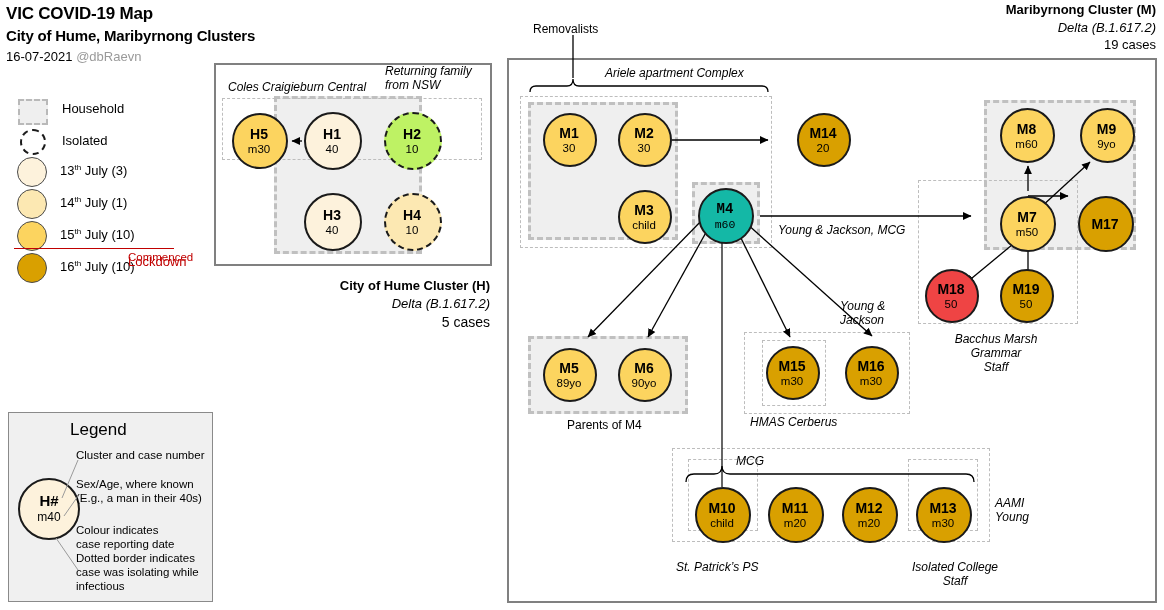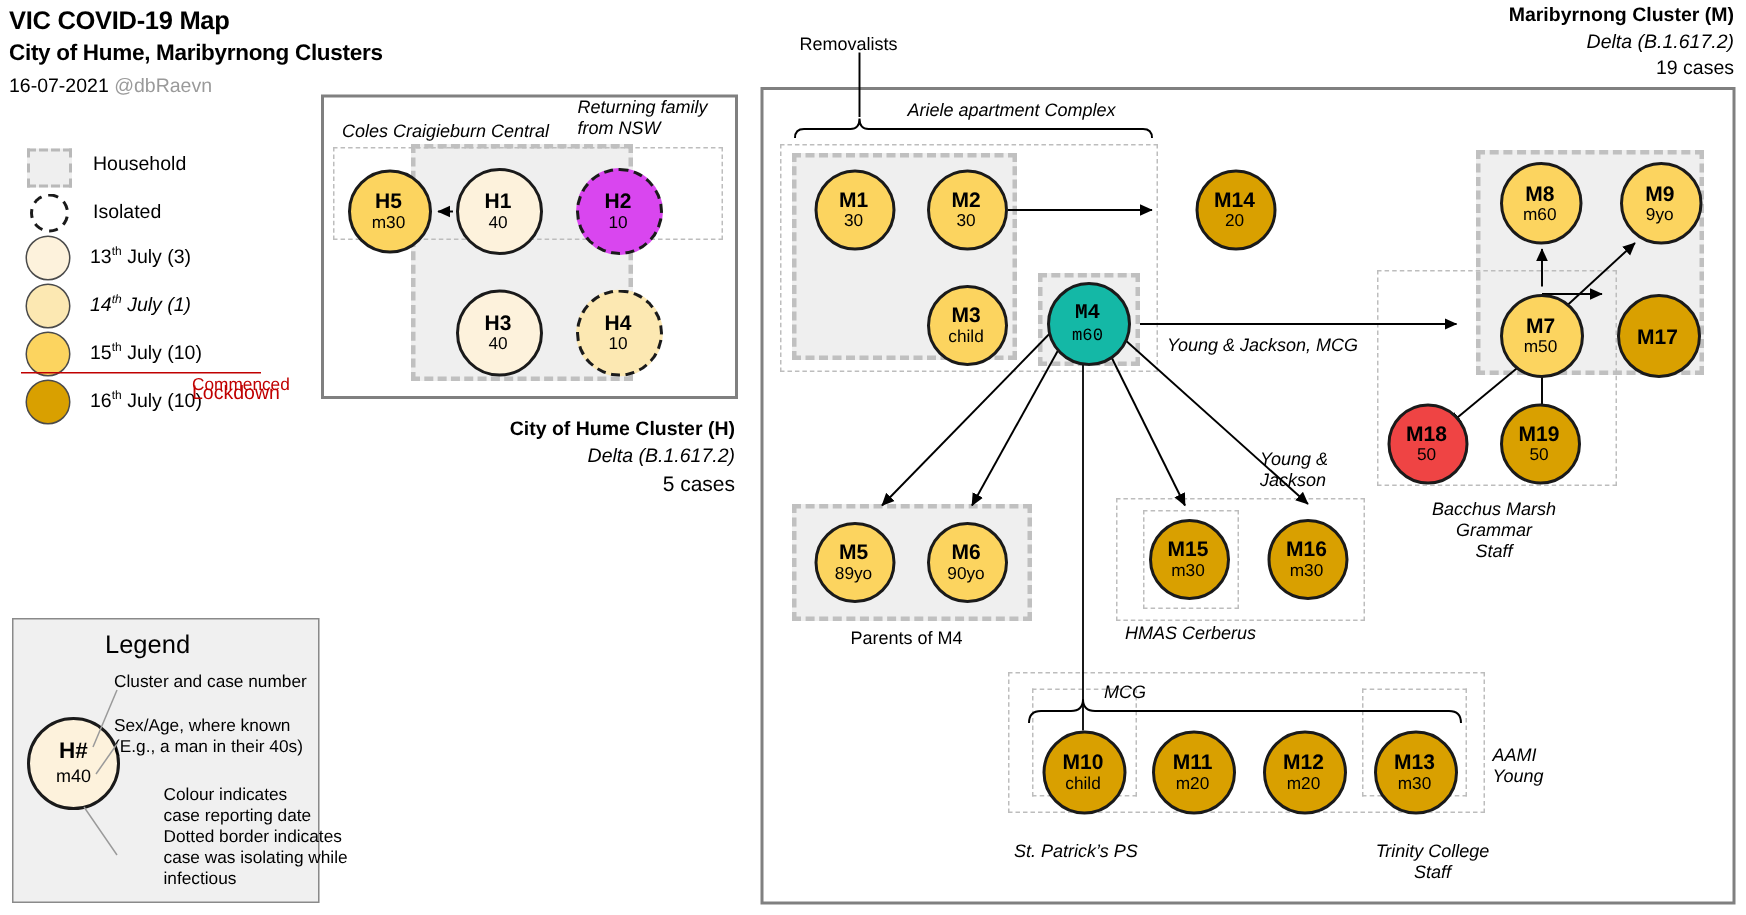--- a/index.html
+++ b/index.html
@@ -23,37 +23,37 @@
                   border:2px dashed #b9b9b9;box-sizing:border-box;}
   #k-household-tx{left:62px;top:101px;}
   #k-iso-c{left:20px;top:129px;width:26px;height:26px;border:2px dashed #1a1a1a;
            border-radius:50%;box-sizing:border-box;background:#fff;}
   #k-iso-tx{left:62px;top:133px;}
 
   .kdot{width:30px;height:30px;border-radius:50%;border:1.6px solid #4a4a4a;
         box-sizing:border-box;left:17px;}
   #kd0{top:157px;} #kd1{top:189px;} #kd2{top:221px;} #kd3{top:253px;}
   .klab{left:60px;font-size:13px;}
-  #kl0{top:163px;} #kl1{top:195px;font-style:italic;} #kl2{top:227px;} #kl3{top:259px;}
+  #kl0{top:163px;} #kl1{top:195px;} #kl2{top:227px;} #kl3{top:259px;}
   sup{font-size:8px;}
 
   #lockline{left:14px;top:248px;width:160px;height:0;border-top:1.5px solid #c00000;}
   #lock1{left:128px;top:254px;font-size:13px;color:#c00000;}
   #lock2{left:128px;top:251px;font-size:11.5px;color:#c00000;}
 
   
   #legendbox{left:8px;top:412px;width:205px;height:190px;background:#f0f0f0;
              border:1.5px solid #8a8a8a;box-sizing:border-box;}
   #legendtitle{left:70px;top:420px;font-size:17px;}
   #legnode{left:18px;top:478px;width:62px;height:62px;border-radius:50%;
            background:#FDF2DC;border:2.5px solid #1a1a1a;box-sizing:border-box;}
   #legnode .n1{font-size:15px;font-weight:bold;text-align:center;margin-top:12px;}
   #legnode .n2{font-size:12px;text-align:center;margin-top:1px;}
   .legtx{left:76px;font-size:11.5px;line-height:14px;}
-  #lt1{top:448px;} #lt2{top:477px;} #lt3{top:523px;margin-left:33px;}
+  #lt1{top:448px;} #lt2{top:477px;} #lt3{top:523px;}
 
   
   #panelH{left:214px;top:63px;width:278px;height:203px;border:2.5px solid #808080;
           box-sizing:border-box;background:#fff;}
   #panelM{left:507px;top:58px;width:650px;height:545px;border:2.5px solid #808080;
           box-sizing:border-box;background:#fff;}
 
   #hcap1{left:300px;top:278px;width:190px;text-align:right;font-size:13px;font-weight:bold;}
   #hcap2{left:300px;top:296px;width:190px;text-align:right;font-size:13px;font-style:italic;}
   #hcap3{left:300px;top:314px;width:190px;text-align:right;font-size:14px;}
@@ -149,21 +149,21 @@
 Jackson</div>
 <div class="lbl up" style="left:567px;top:418px;">Parents of M4</div>
 <div class="lbl" style="left:750px;top:415px;">HMAS Cerberus</div>
 <div class="lbl" style="left:936px;top:332px;width:120px;text-align:center;white-space:pre-line;">Bacchus Marsh
 Grammar
 Staff</div>
 <div class="lbl" style="left:736px;top:454px;">MCG</div>
 <div class="lbl" style="left:995px;top:496px;white-space:pre-line;">AAMI
 Young</div>
 <div class="lbl" style="left:676px;top:560px;">St. Patrick’s PS</div>
-<div class="lbl" style="left:895px;top:560px;width:120px;text-align:center;white-space:pre-line;">Trinity College
+<div class="lbl" style="left:895px;top:560px;width:120px;text-align:center;white-space:pre-line;">Isolated College
 Staff</div>
 
 <svg class="ov">
   <defs>
     <marker id="ah" markerWidth="9" markerHeight="9" refX="8" refY="4.5" orient="auto" markerUnits="userSpaceOnUse">
       <path d="M0,0.6 L8.5,4.5 L0,8.4 z" fill="#000"></path>
     </marker>
   </defs>
   <g stroke="#000" stroke-width="1.3" fill="none" marker-end="url(#ah)">
     <line x1="302" y1="141" x2="292" y2="141"></line>
@@ -201,21 +201,21 @@
         <div class="nid">H5</div>
         <div class="nsub">m30</div>
       </div>
     </div>
     <div class="node" style="left: 304px; top: 112px; width: 58px; height: 58px; background: rgb(253, 242, 220);">
       <div class="inner">
         <div class="nid">H1</div>
         <div class="nsub">40</div>
       </div>
     </div>
-    <div class="node iso" style="left: 384px; top: 112px; width: 58px; height: 58px; background: #d946ef;">
+    <div class="node iso" style="left: 384px; top: 112px; width: 58px; height: 58px; background: #bef264;">
       <div class="inner">
         <div class="nid">H2</div>
         <div class="nsub">10</div>
       </div>
     </div>
     <div class="node" style="left: 304px; top: 193px; width: 58px; height: 58px; background: rgb(253, 242, 220);">
       <div class="inner">
         <div class="nid">H3</div>
         <div class="nsub">40</div>
       </div>

